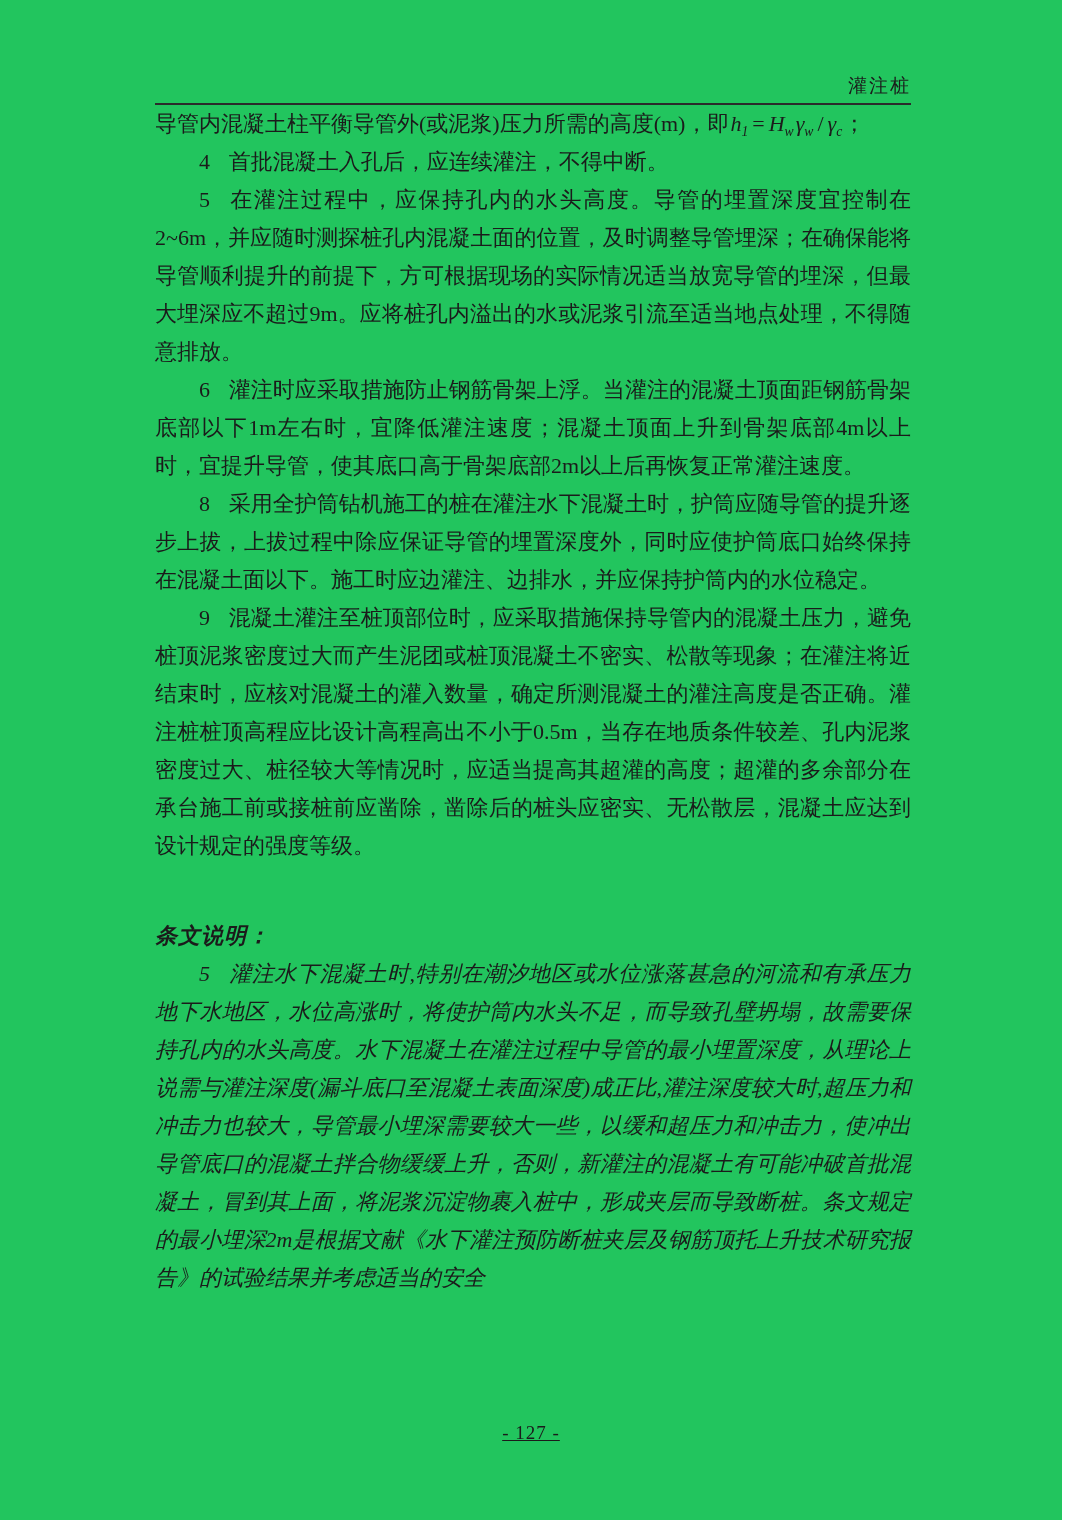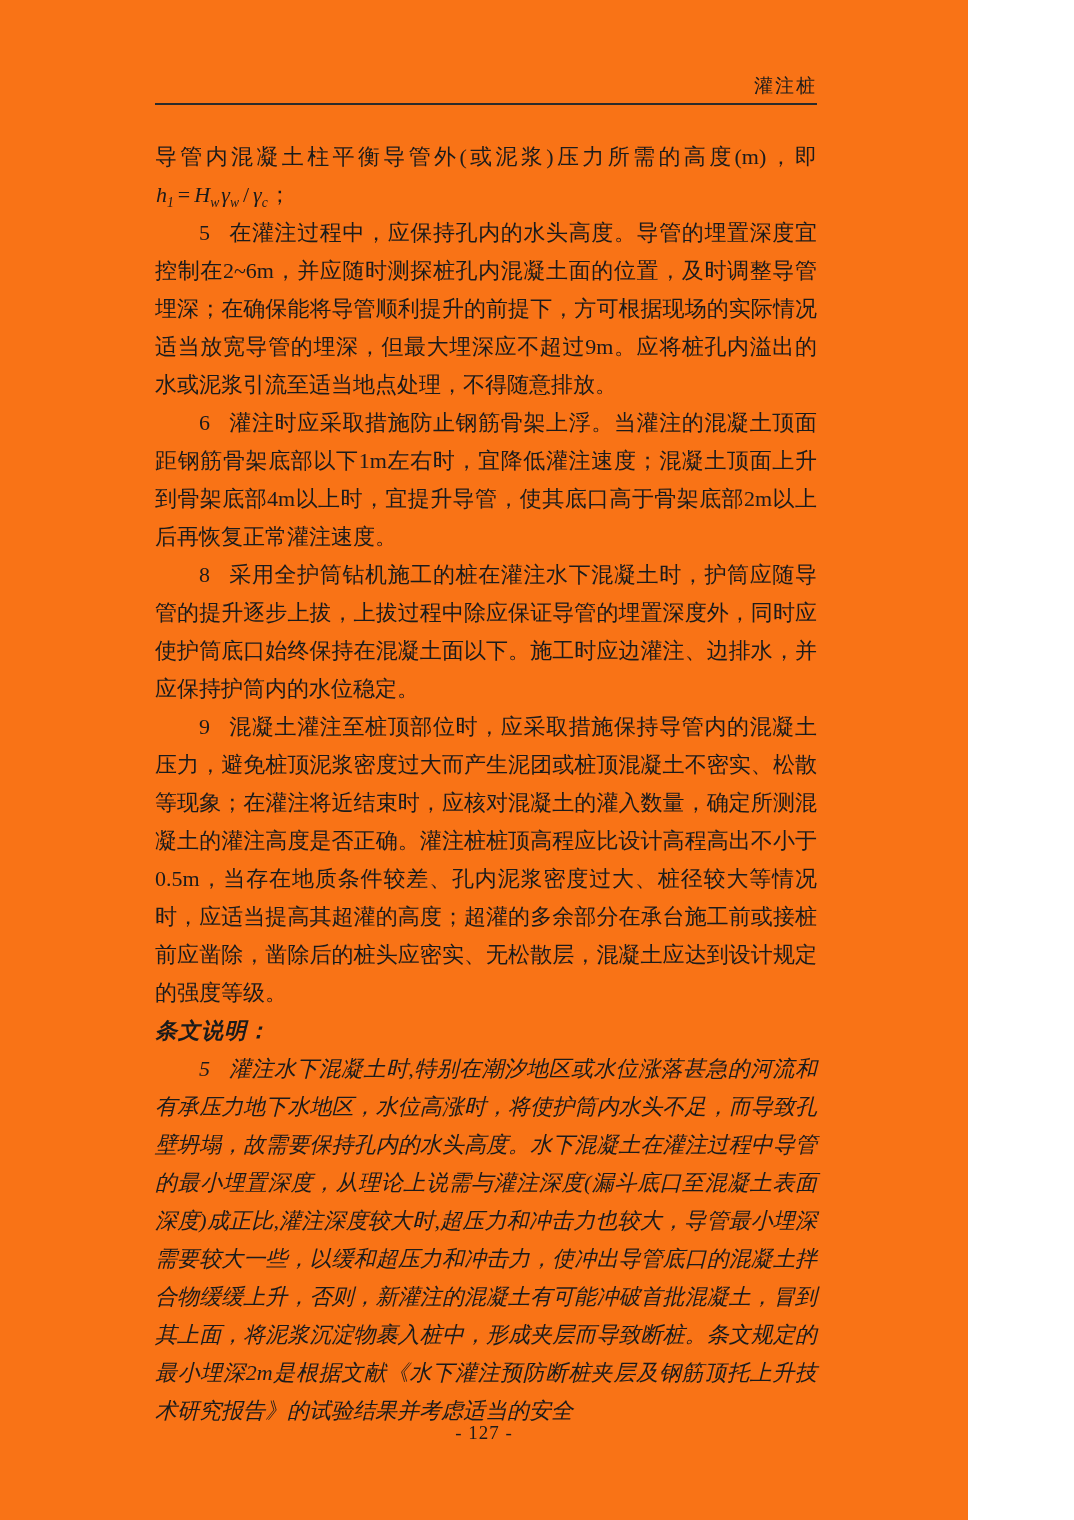--- a/index.html
+++ b/index.html
@@ -1,41 +1,40 @@
 <!DOCTYPE html>
 <html><head>
 <meta charset="utf-8">
 <style>
   html, body { margin: 0; padding: 0; background: #ffffff; }
   .page {
     position: relative;
-    width: 968px;
+    width: 1062px;
     height: 1520px;
-    background: #f97316;
+    background: #22c55e;
     box-sizing: border-box;
     padding: 0 151px 0 155px;
     font-family: "Liberation Serif", "DejaVu Serif", serif;
     color: #1b1b1b;
     overflow: hidden;
   }
   .header {
     height: 99px;
     display: flex;
     justify-content: flex-end;
     align-items: flex-end;
     padding-bottom: 4px;
     font-size: 19px;
     letter-spacing: 2px;
   }
   .header-rule {
     height: 0;
     border-bottom: 2px solid #2b2b2b;
   }
   .body {
-    padding-top: 33px;
     font-size: 22px;
     line-height: 38px;
     text-align: justify;
     text-justify: inter-ideograph;
   }
   .body p { margin: 0; }
   .p-symbols {
     margin-left: 72px;
     text-align: left;
   }
@@ -44,52 +43,54 @@
   .var {
     font-style: italic;
     padding: 0 1px;
   }
   .var sub {
     font-size: 0.62em;
     font-style: italic;
     line-height: 0;
   }
   .op { padding: 0 3px; }
-  .commentary { }
+  .commentary { margin-top: 52px; }
   .commentary-heading {
     font-weight: bold;
     font-style: italic;
     letter-spacing: 1px;
   }
   .commentary .clause { font-style: italic; }
   .footer {
     position: absolute;
     left: 0;
     bottom: 76px;
     width: 100%;
     text-align: center;
     font-size: 19px;
     letter-spacing: 1px;
+    text-decoration: underline;
   }
 </style>
 </head>
 <body>
 
 <div class="page">
 
   <div class="header">
     <span>灌注桩</span>
   </div>
   <div class="header-rule"></div>
 
   <div class="body">
 
     <p><span>导管内混凝土柱平衡导管外(或泥浆)压力所需的高度(m)，即</span><span class="var"><span>h</span><sub>1</sub></span><span class="op">=</span><span class="var"><span>H</span><sub>w</sub></span><span class="var"><span>γ</span><sub>w</sub></span><span class="op">/</span><span class="var"><span>γ</span><sub>c</sub></span><span>；</span></p>
 
 
+    <p class="clause"><span class="num">4</span><span>首批混凝土入孔后，应连续灌注，不得中断。</span></p>
 
     <p class="clause"><span class="num">5</span><span>在灌注过程中，应保持孔内的水头高度。导管的埋置深度宜控制在2~6m，并应随时测探桩孔内混凝土面的位置，及时调整导管埋深；在确保能将导管顺利提升的前提下，方可根据现场的实际情况适当放宽导管的埋深，但最大埋深应不超过9m。应将桩孔内溢出的水或泥浆引流至适当地点处理，不得随意排放。</span></p>
 
     <p class="clause"><span class="num">6</span><span>灌注时应采取措施防止钢筋骨架上浮。当灌注的混凝土顶面距钢筋骨架底部以下1m左右时，宜降低灌注速度；混凝土顶面上升到骨架底部4m以上时，宜提升导管，使其底口高于骨架底部2m以上后再恢复正常灌注速度。</span></p>
 
 
     <p class="clause"><span class="num">8</span><span>采用全护筒钻机施工的桩在灌注水下混凝土时，护筒应随导管的提升逐步上拔，上拔过程中除应保证导管的埋置深度外，同时应使护筒底口始终保持在混凝土面以下。施工时应边灌注、边排水，并应保持护筒内的水位稳定。</span></p>
 
     <p class="clause"><span class="num">9</span><span>混凝土灌注至桩顶部位时，应采取措施保持导管内的混凝土压力，避免桩顶泥浆密度过大而产生泥团或桩顶混凝土不密实、松散等现象；在灌注将近结束时，应核对混凝土的灌入数量，确定所测混凝土的灌注高度是否正确。灌注桩桩顶高程应比设计高程高出不小于0.5m，当存在地质条件较差、孔内泥浆密度过大、桩径较大等情况时，应适当提高其超灌的高度；超灌的多余部分在承台施工前或接桩前应凿除，凿除后的桩头应密实、无松散层，混凝土应达到设计规定的强度等级。</span></p>
 

